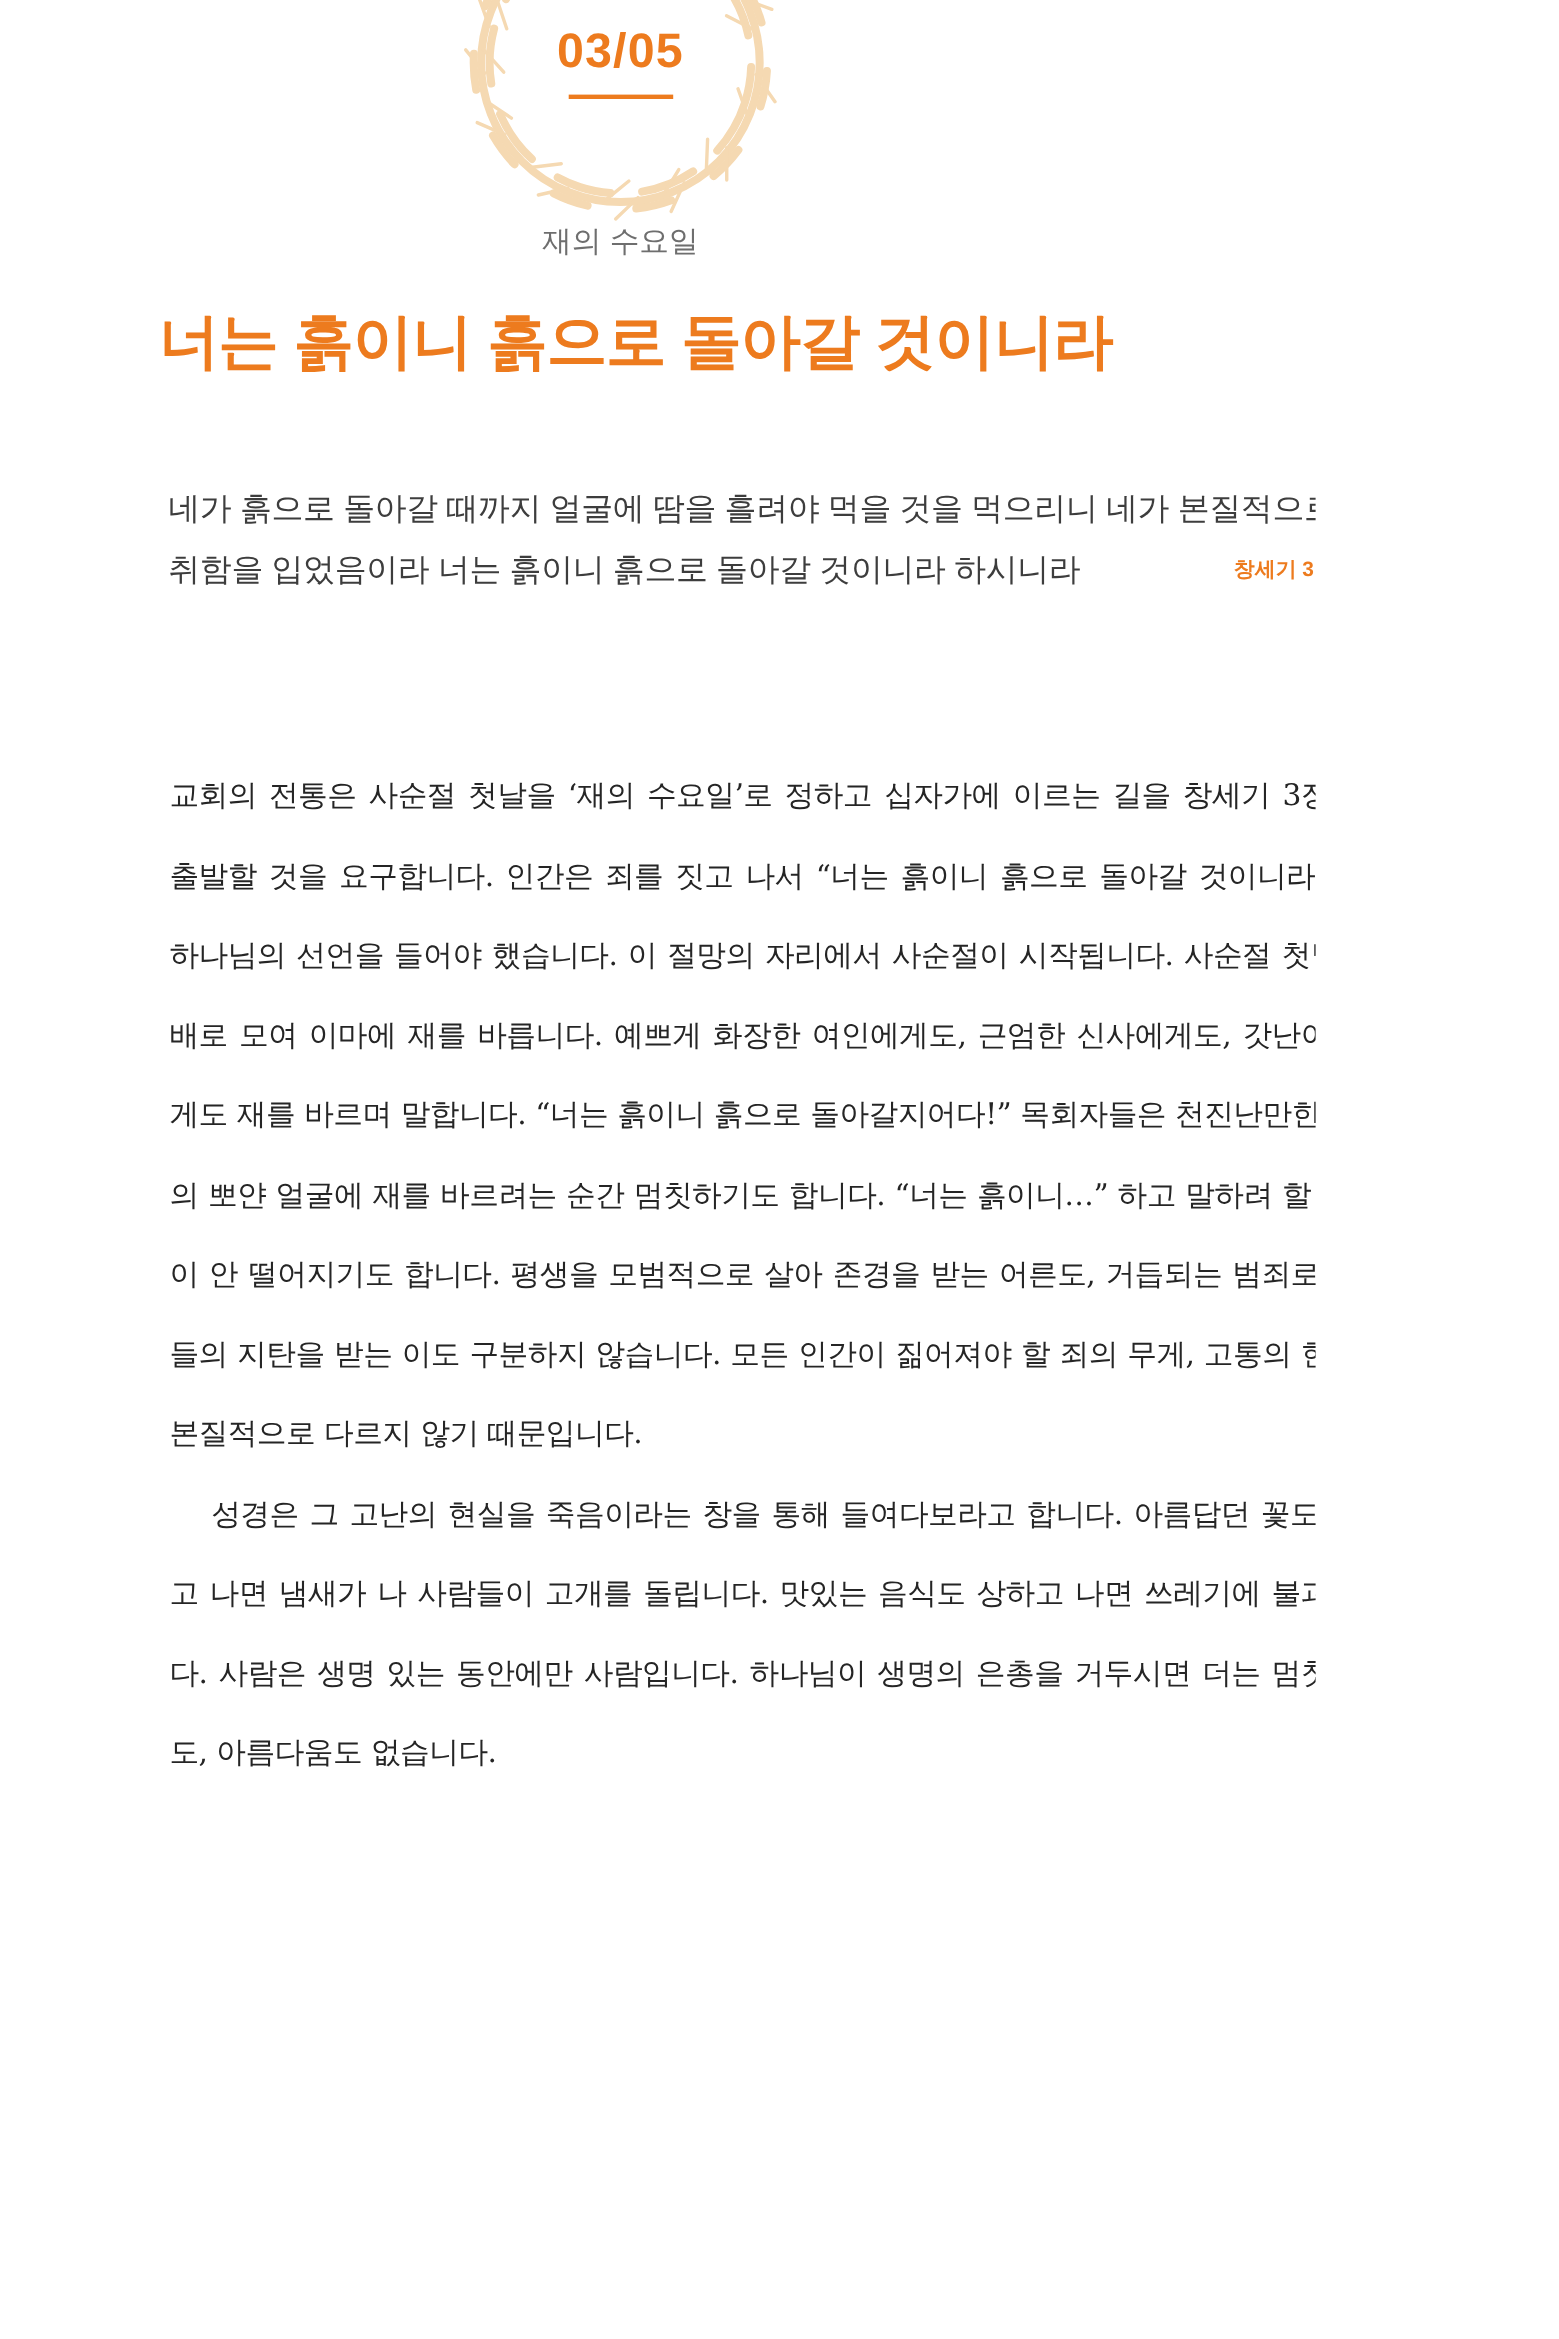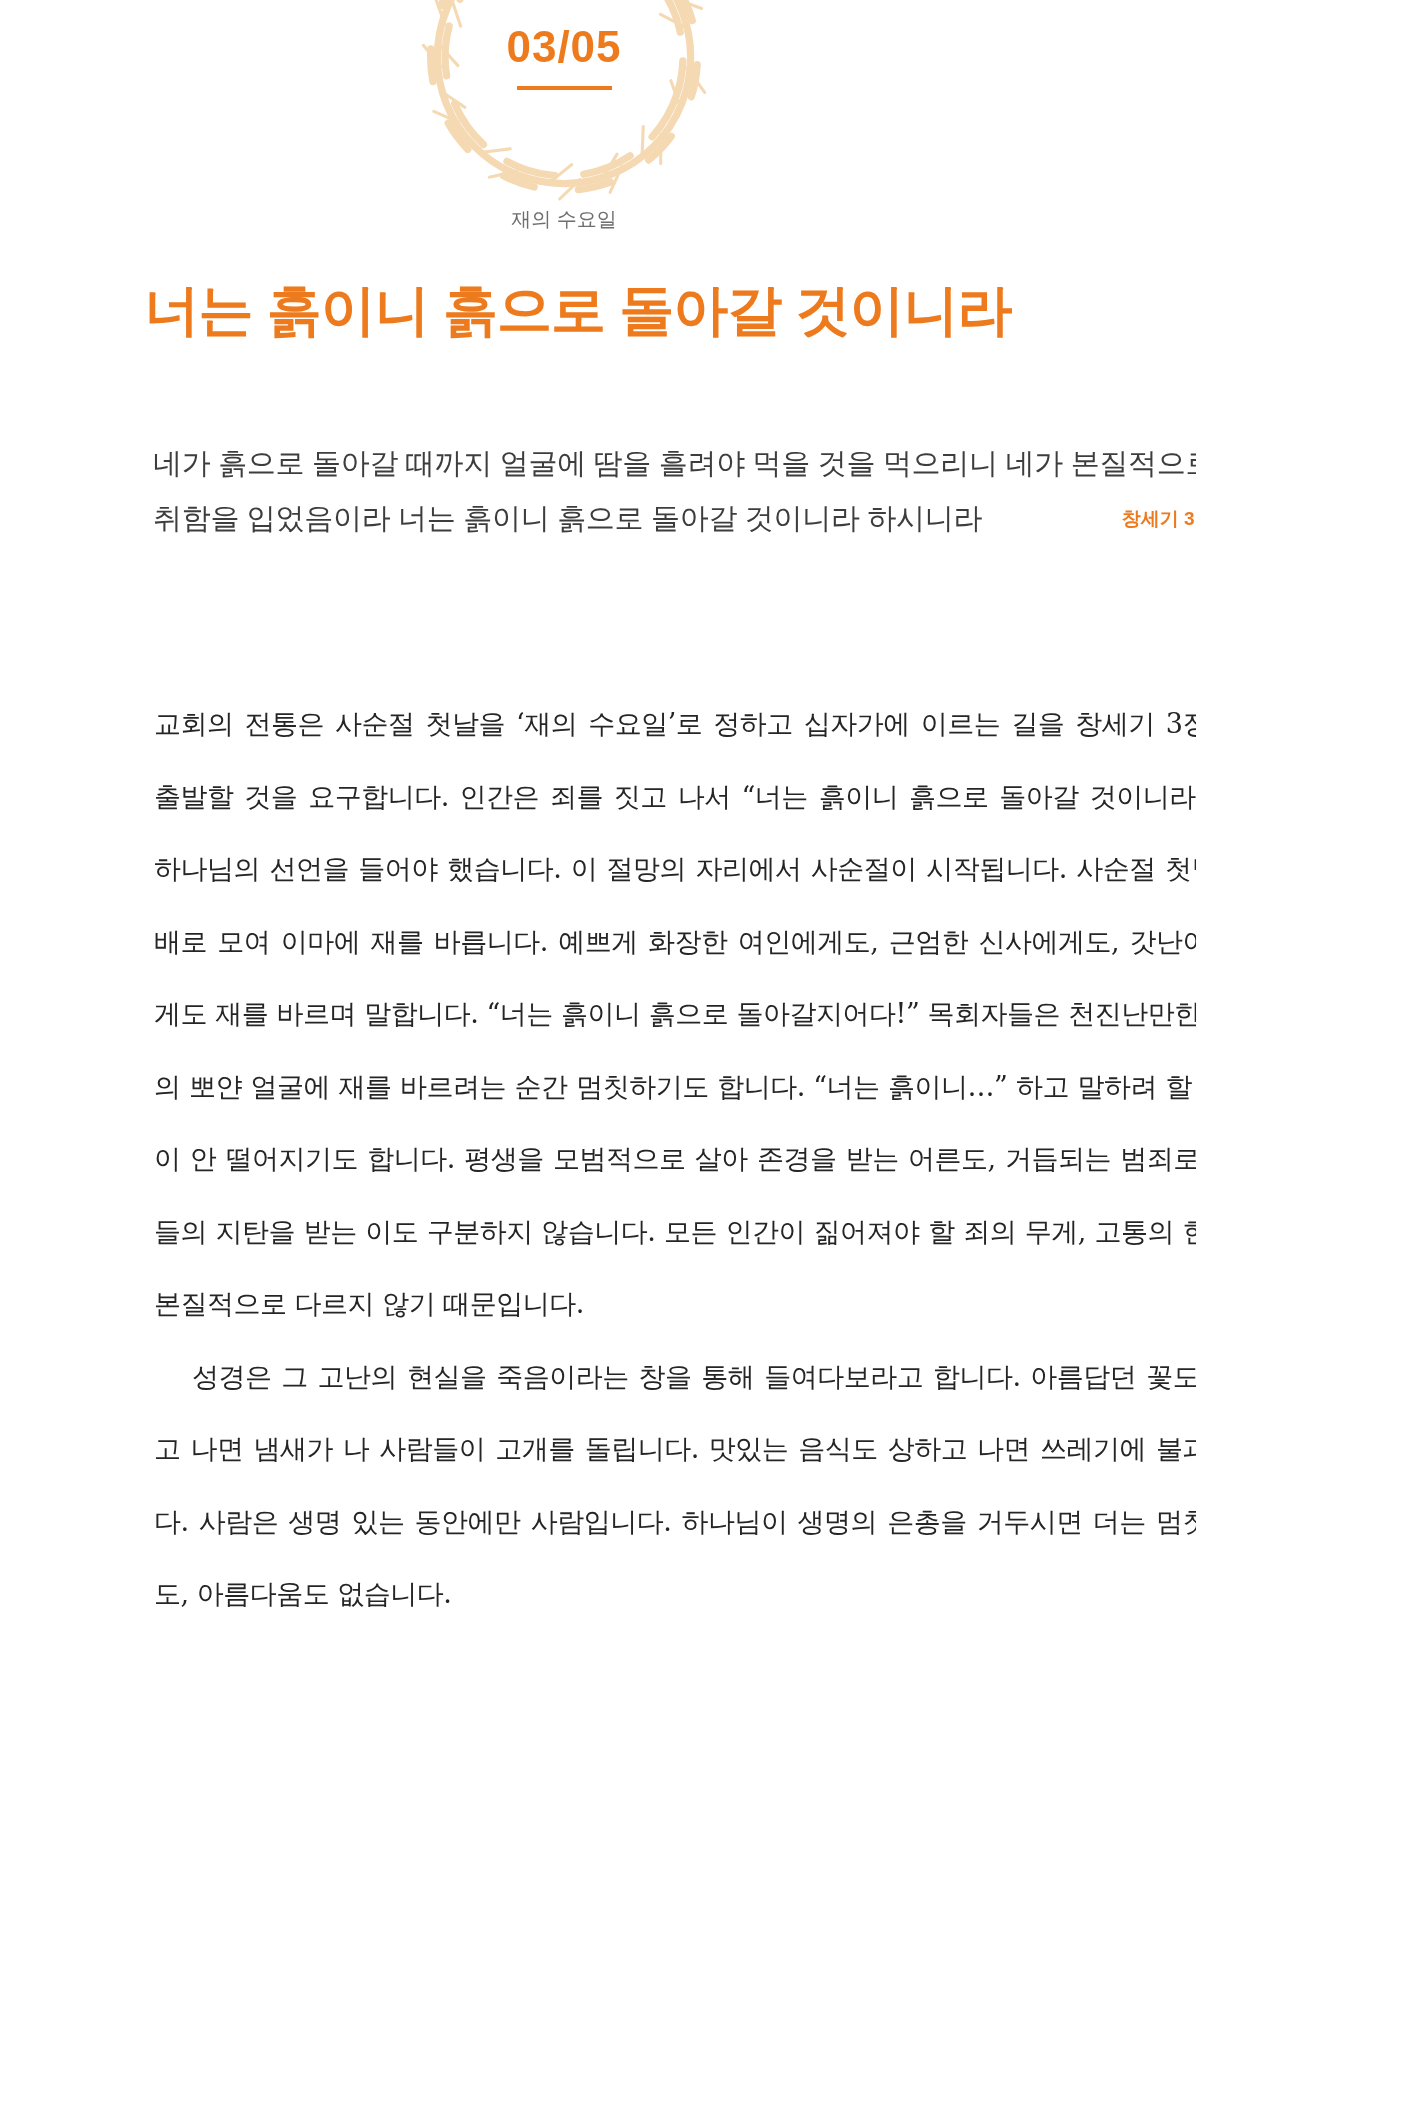--- a/index.html
+++ b/index.html
@@ -36,21 +36,21 @@
   }
   .divider{
     position:absolute;top:86px;left:50%;margin-left:-47px;
     width:95px;height:4px;background:var(--accent);
   }
   .day{position:absolute;top:97px;left:0;right:0;color:var(--accent);line-height:62px;}
   .day-num{font-size:68px;font-weight:400;}
   .day-suffix{font-size:34px;font-weight:500;}
   .subtitle{
     position:absolute;top:202px;left:0;right:0;
-    font-size:20px;color:var(--subtitle);line-height:34px;font-weight:400;
+    font-size:27px;color:var(--subtitle);line-height:34px;font-weight:400;
   }
 
   
   .title{
     position:absolute;top:276px;left:50%;margin:0;
     transform:translateX(-50%) translateX(-20px);
     white-space:nowrap;
     font-size:55px;font-weight:700;letter-spacing:-1px;
     color:var(--accent);
     font-family:"Liberation Sans","DejaVu Sans",sans-serif;

